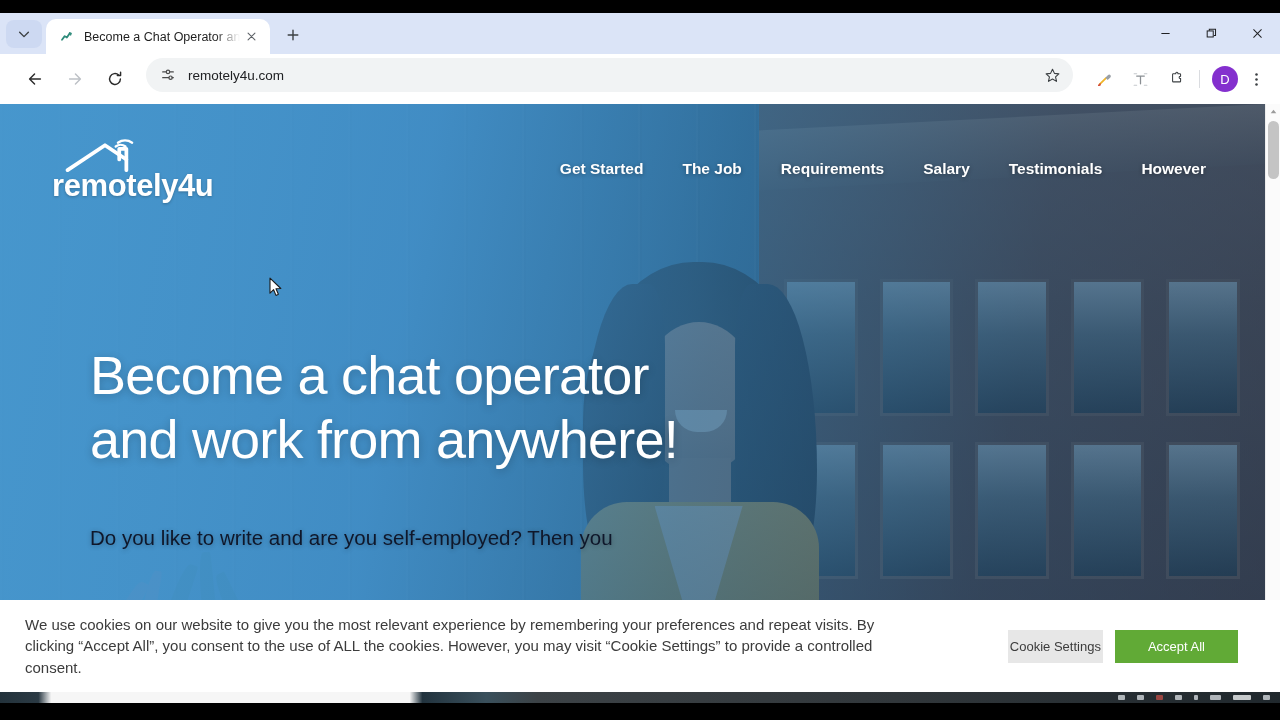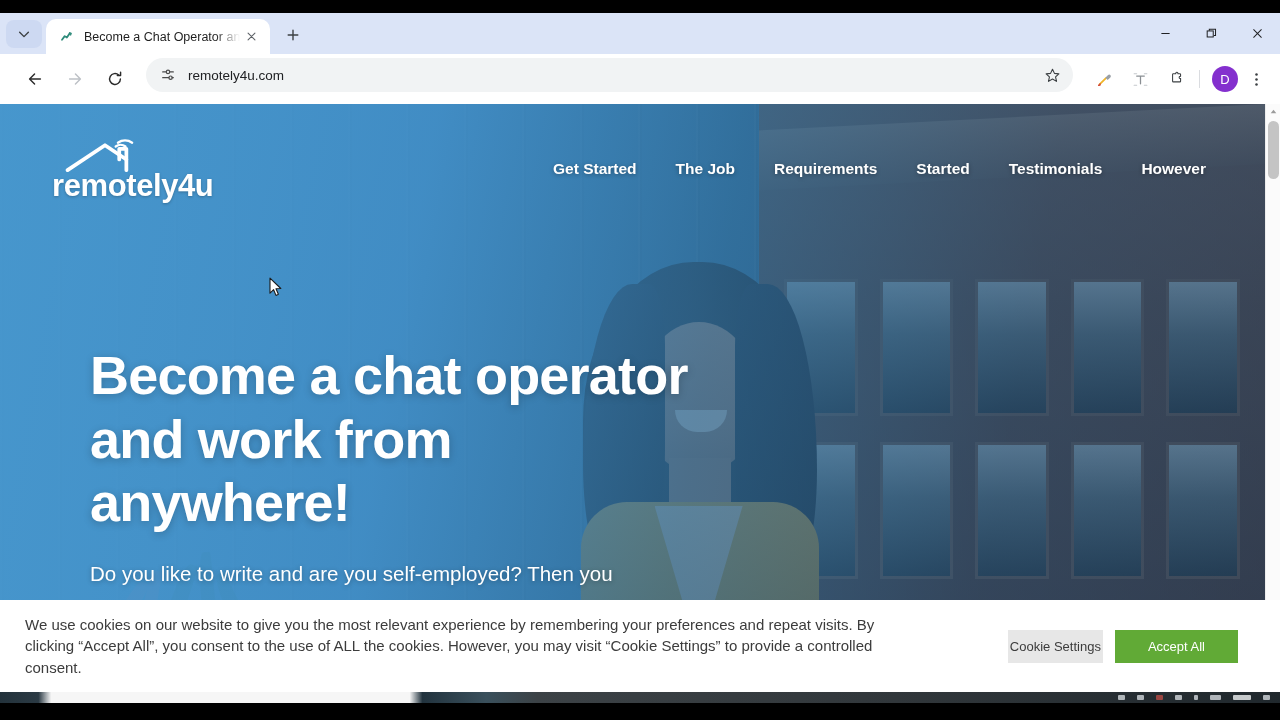--- a/index.html
+++ b/index.html
@@ -98,23 +98,23 @@
   .logo { display:flex; flex-direction:column; align-items:flex-start; cursor:pointer; }
   .logo-mark { width:98px; height:34px; margin-left:12px; margin-bottom:-2px; }
   .logo-text { font-size:31px; font-weight:700; color:#fff; letter-spacing:-.4px; line-height:1;
                text-shadow:0 1px 3px rgba(0,0,0,.25); }
   .site-nav { margin-left:auto; display:flex; align-items:center; gap:39px; }
   .site-nav a { color:#fff; font-size:15.5px; font-weight:700; text-decoration:none; white-space:nowrap;
                 text-shadow:0 1px 4px rgba(0,0,0,.35); cursor:pointer; }
 
   
   .hero-copy { position:absolute; left:90px; top:240px; width:620px; }
-  .hero-copy h1 { color:#fff; font-size:54px; line-height:1.18; font-weight:700; letter-spacing:-.8px;
+  .hero-copy h1 { color:#fff; font-size:54px; line-height:1.18; font-weight:400; letter-spacing:-.8px;
                   text-shadow:0 2px 8px rgba(0,0,0,.22); }
-  .hero-copy p { margin-top:24px; color:#ffffff; font-size:20.5px; line-height:1.45;
+  .hero-copy p { margin-top:52px; color:#0f172a; font-size:20.5px; line-height:1.45;
                  text-shadow:0 1px 5px rgba(0,0,0,.3); }
 
   
   .cursor { position:absolute; left:269px; top:173px; width:13px; height:20px; z-index:40; }
 
   
   .scrollbar { position:absolute; right:0; top:0; width:15px; height:100%; background:#fbfbfb;
                border-left:1px solid #ededed; z-index:30; }
   .sb-arrow { height:15px; display:flex; align-items:center; justify-content:center; cursor:pointer; }
   .sb-thumb { position:absolute; top:17px; left:2px; width:11px; height:58px; background:#c4c4c4; border-radius:6px; cursor:pointer; }
@@ -302,21 +302,21 @@
             <path d="M58 9.5a9 9 0 0 1 11 0" fill="none" stroke="#ffffff" stroke-width="2.6" stroke-linecap="round"></path>
             <path d="M60.5 5.2a14 14 0 0 1 16 0" fill="none" stroke="#ffffff" stroke-width="2.6" stroke-linecap="round"></path>
           </svg>
           <span class="logo-text">remotely4u</span>
         </div>
 
         <nav class="site-nav">
           <a>Get Started</a>
           <a>The Job</a>
           <a>Requirements</a>
-          <a>Started</a>
+          <a>Salary</a>
           <a>Testimonials</a>
           <a>However</a>
         </nav>
       </div>
 
       <div class="hero-copy">
         <h1>Become a chat operator and work from anywhere!</h1>
         <p>Do you like to write and are you self-employed? Then you</p>
       </div>
     </div>

